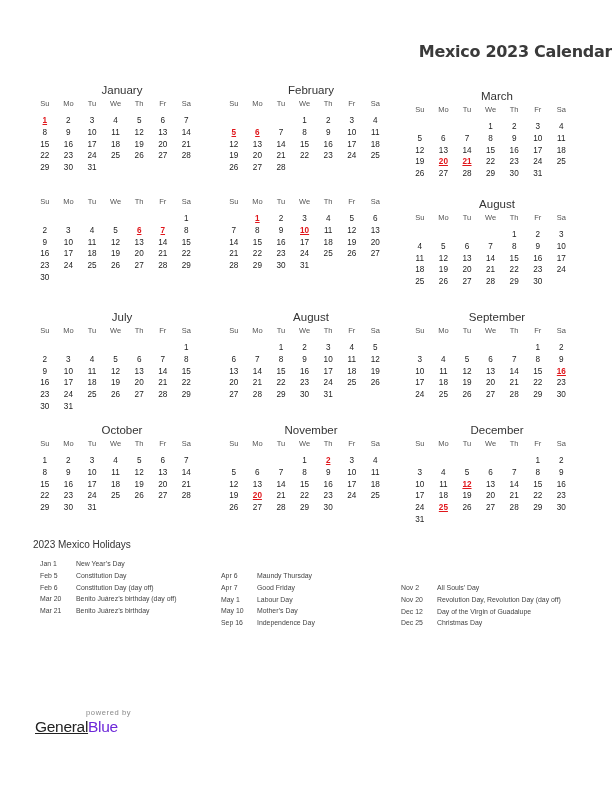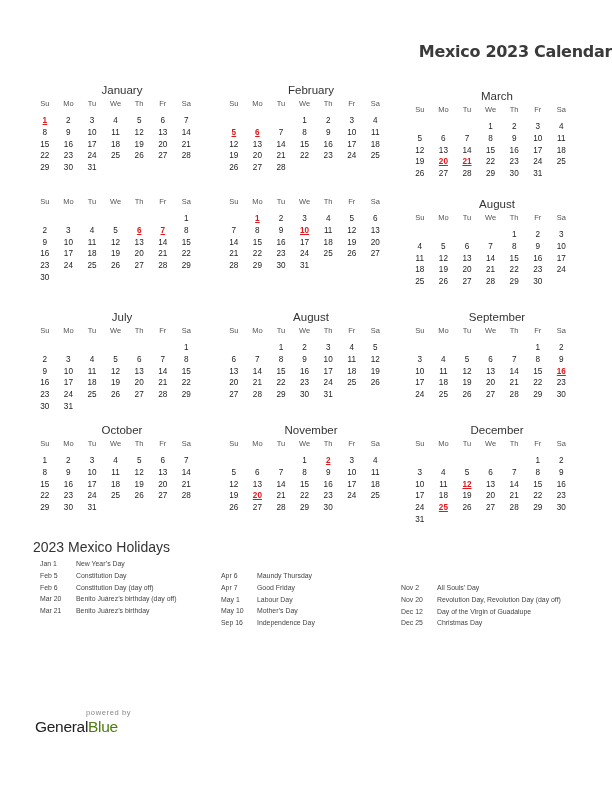--- a/index.html
+++ b/index.html
@@ -5,29 +5,29 @@
   html, body { margin: 0; padding: 0; background: #ffffff; }
   body { width: 612px; height: 792px; position: relative; font-family: "Liberation Sans", "DejaVu Sans", sans-serif; color: #333; overflow: hidden; }
   .title { position: absolute; left: 0; top: 42px; width: 612px; text-align: right; font-family: "DejaVu Sans", sans-serif; font-weight: bold; font-size: 16px; color: #3a3a3a; letter-spacing: -0.3px; }
   .month { position: absolute; width: 178px; }
   .month-name { text-align: center; font-size: 11.5px; color: #333; height: 16px; line-height: 16px; }
   .grid { display: grid; grid-template-columns: repeat(7, 23.6px); grid-auto-rows: 11.8px; margin-top: 0px; }
   .dow { font-size: 7.5px; color: #555; text-align: center; line-height: 11.8px; height: 15px; }
   .day { font-size: 8.2px; color: #222; text-align: center; line-height: 11.8px; }
   .day.holiday { color: #e0161b; font-weight: bold; text-decoration: underline; text-underline-offset: 1px; }
   .dow-row { display: grid; grid-template-columns: repeat(7, 23.6px); height: 17px; }
-  .holidays-title { position: absolute; left: 33px; top: 539px; font-size: 14px; color: #333; text-align: right; }
+  .holidays-title { position: absolute; left: 33px; top: 539px; font-size: 10px; color: #333; text-align: right; }
   .hcol { position: absolute; font-size: 6.9px; color: #444; }
   .hrow { display: flex; line-height: 11.8px; }
   .hdate { width: 36px; flex: none; }
   .hname { flex: 1; }
   .powered { position: absolute; left: 38px; top: 708px; font-size: 7.6px; color: #888; letter-spacing: 0.6px; padding-left: 48px; }
   .brand { position: absolute; left: 35px; top: 718px; font-size: 15.5px; letter-spacing: -0.3px; }
-  .brand .g { color: #222; }
-  .brand .b { color: #4d7c0f; }
+  .brand .g { color: #222; text-decoration: underline; }
+  .brand .b { color: #6d28d9; }
 </style>
 </head>
 <body>
 
 <div class="title">Mexico 2023 Calendar</div>
 
 <div id="months">
     <div class="month" style="left: 33px; top: 82px;">
       <div class="month-name">January</div>
       <div class="dow-row">

